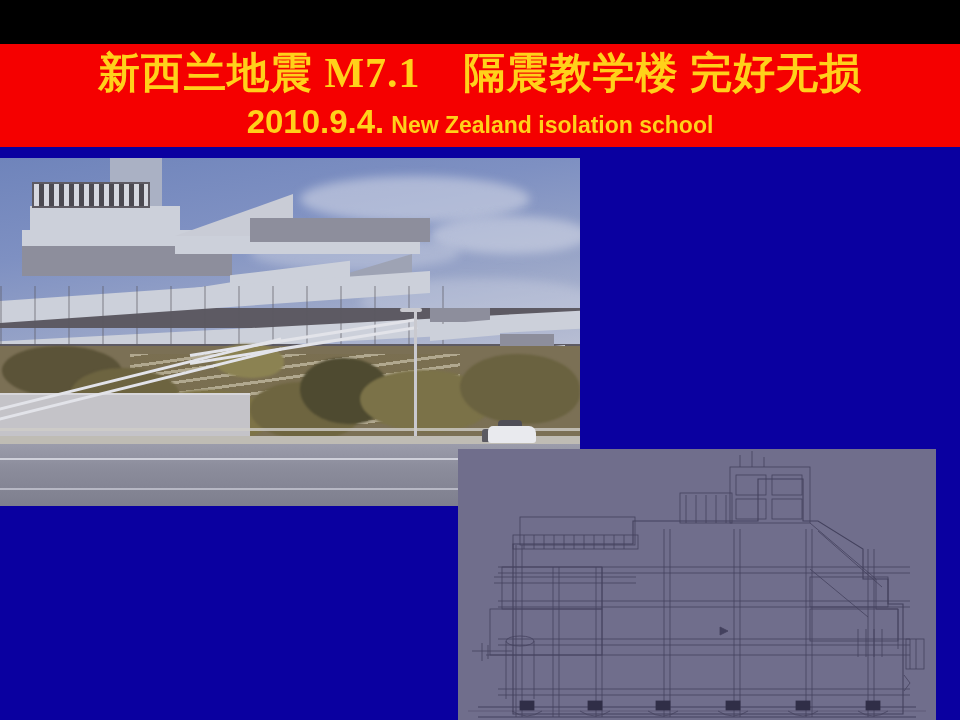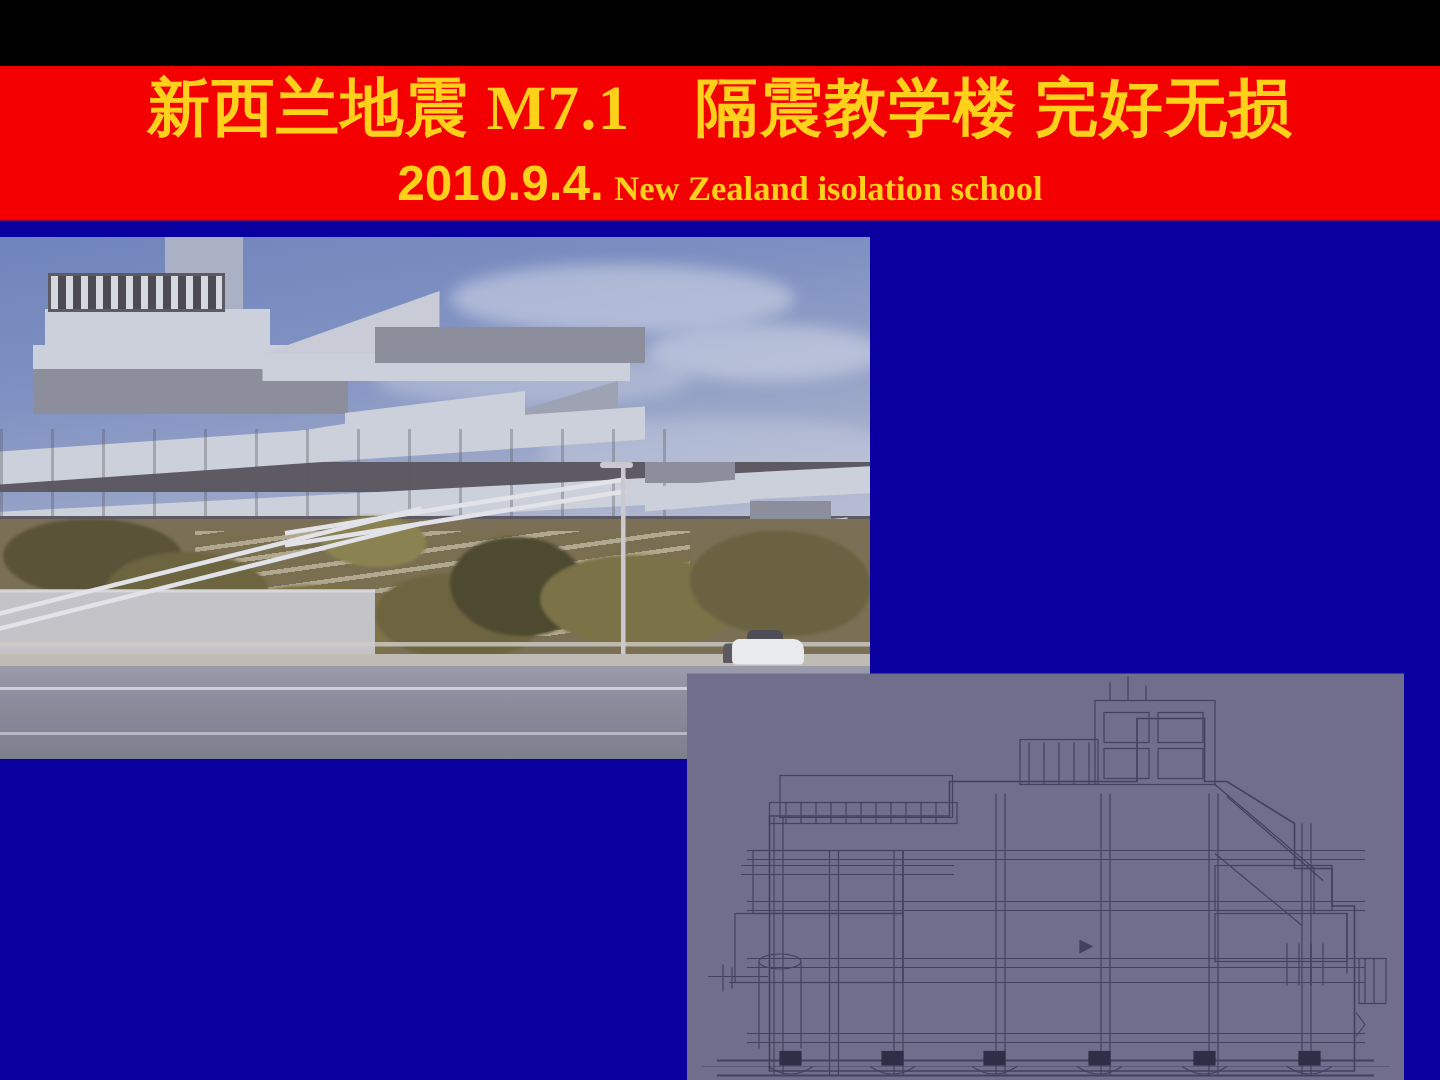--- a/index.html
+++ b/index.html
@@ -53,21 +53,21 @@
     line-height: 40px;
   }
   .banner-date {
     font-family: Liberation Sans, sans-serif;
     font-weight: bold;
     font-size: 33px;
     color: #ffd11a;
     vertical-align: baseline;
   }
   .banner-en {
-    font-family: Liberation Serif, serif;
+    font-family: Liberation Sans, sans-serif;
     font-weight: bold;
     font-size: 23px;
     color: #ffd11a;
     vertical-align: baseline;
     margin-left: 7px;
   }
 
   
   .photo {
     position: absolute;

